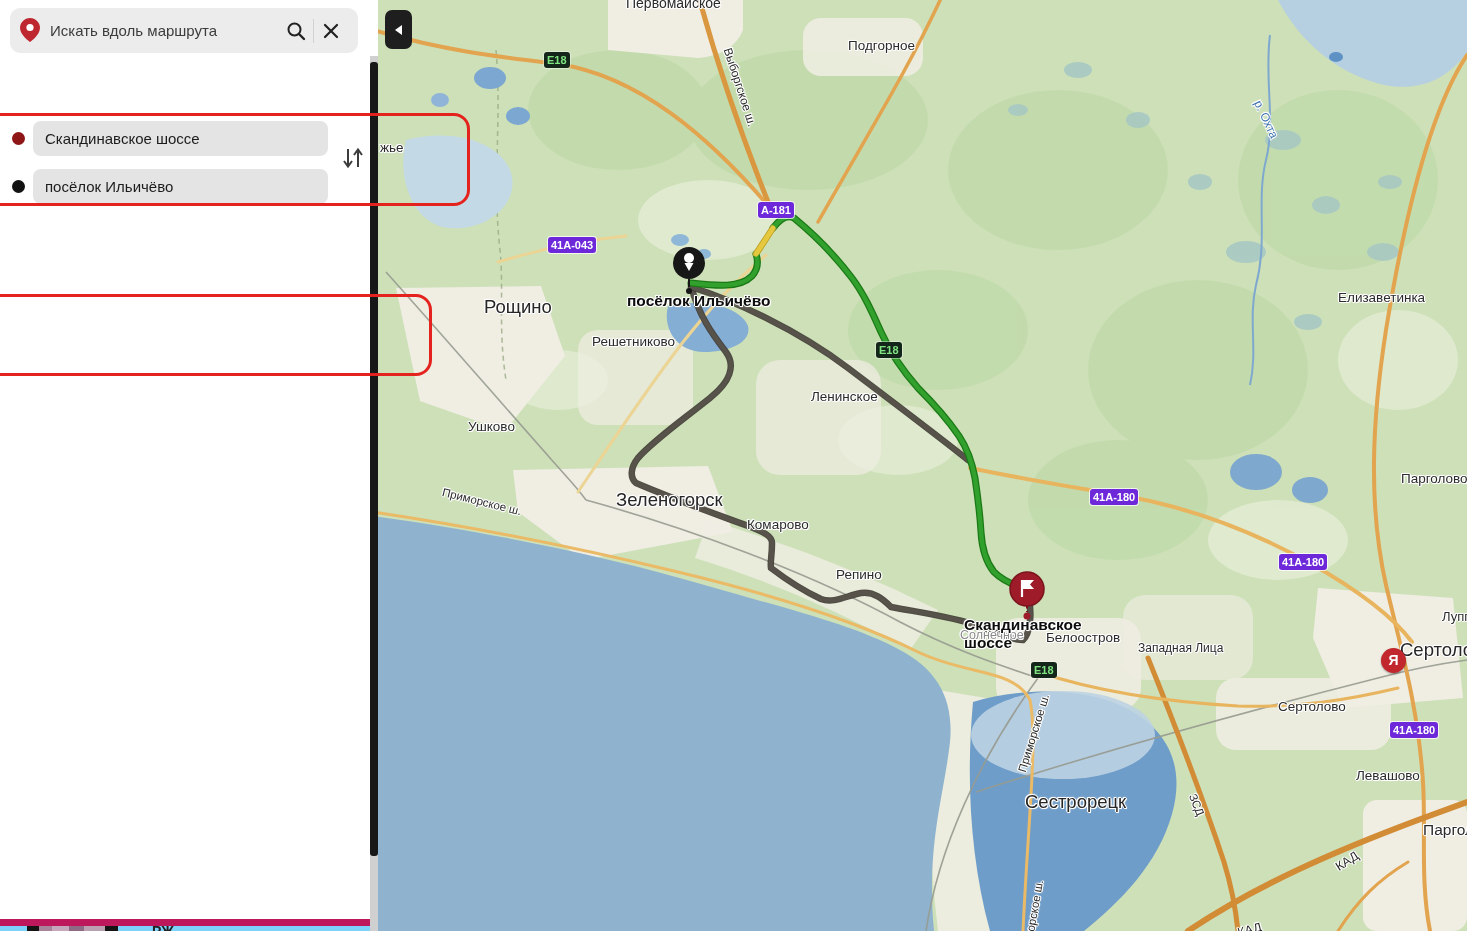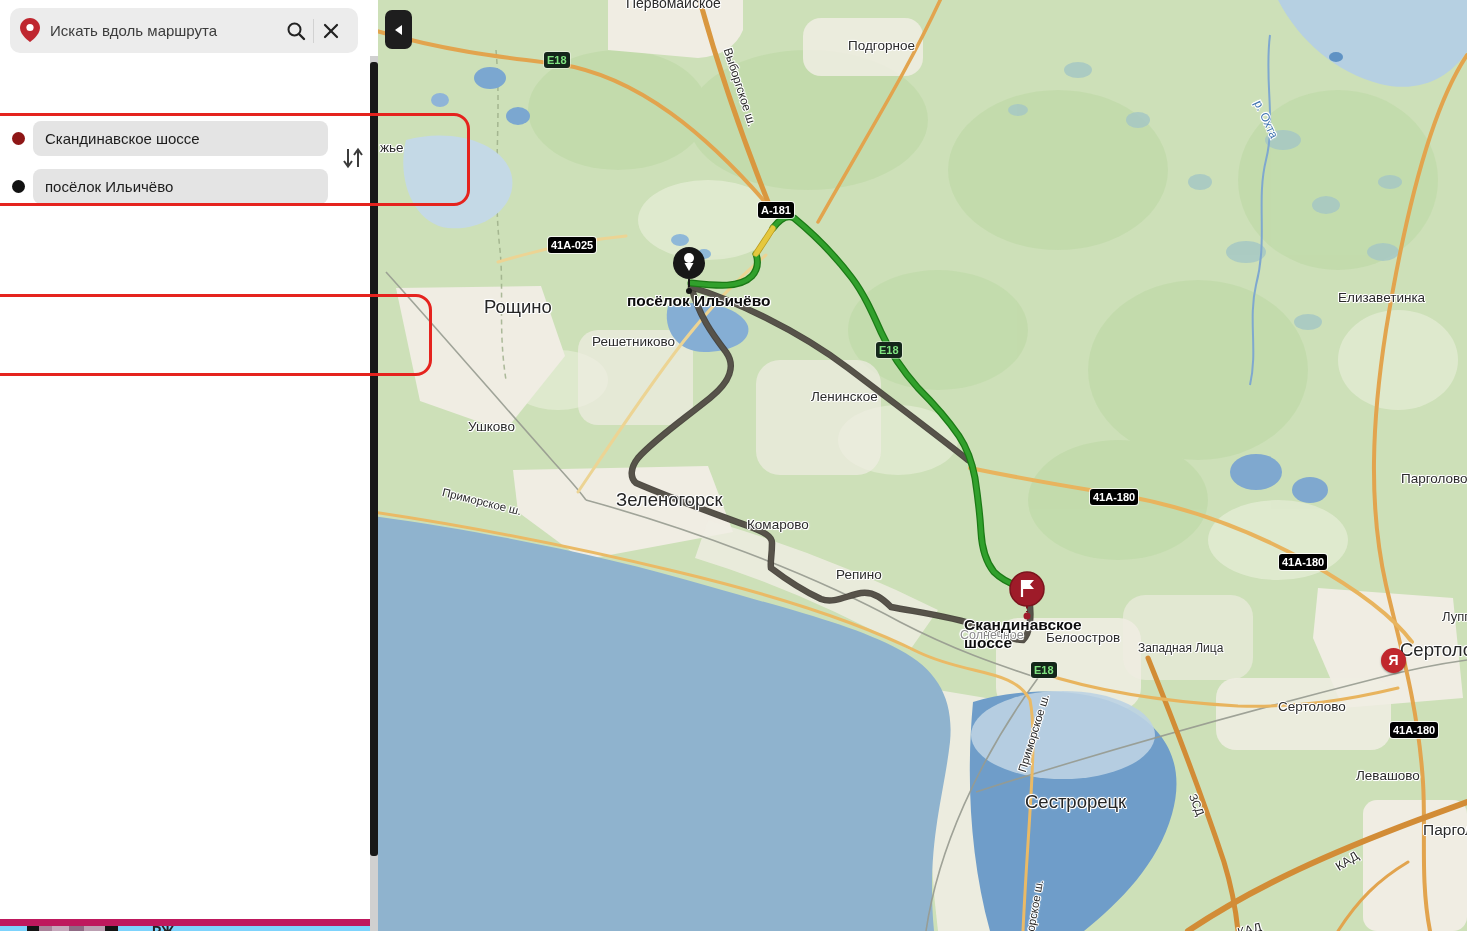--- a/index.html
+++ b/index.html
@@ -51,21 +51,21 @@
   #map svg { position:absolute; left:0; top:0; }
   .ml { position:absolute; font-size:13.5px; color:#2b2b2b; white-space:nowrap; z-index:4;
     text-shadow:1px 0 0 #fff,-1px 0 0 #fff,0 1px 0 #fff,0 -1px 0 #fff,1px 1px 0 #fff,-1px -1px 0 #fff,0 0 3px #fff;
     transform-origin:0 0; pointer-events:none; }
   .ml-city { font-size:18.5px; color:#262626;margin-left:46px; }
   .ml-big { font-size:15.5px; font-weight:bold; color:#0d0d0d; z-index:5; }
   .ml-under { color:#8a8a8a; z-index:3; }
   .ml-river { color:#3f73b0; }
   .badge { position:absolute; z-index:5; font-size:11px; font-weight:bold; line-height:14px;
     padding:1px 3px; border-radius:3px; pointer-events:none; }
-  .badge-blue { background:#000000; color:#fff; box-shadow:0 0 0 1px rgba(255,255,255,.75); }
+  .badge-blue { background:#6d28d9; color:#fff; box-shadow:0 0 0 1px rgba(255,255,255,.75); }
   .badge-dark { background:#14261a; color:#7fe381; box-shadow:0 0 0 1px rgba(255,255,255,.4); }
   #collapse-btn { position:absolute; left:7px; top:10px; width:27px; height:39px; background:#1e1e1e;
     border:none; border-radius:7px; cursor:pointer; z-index:6; display:flex; align-items:center; justify-content:center; }
   #collapse-btn .tri { width:0; height:0; border-top:5px solid transparent; border-bottom:5px solid transparent;
     border-right:7px solid #fff; }
   #ya-marker { position:absolute; left:1003px; top:648px; width:25px; height:25px; border-radius:50%;
     background:#c1272d; color:#fff; font-weight:bold; font-size:14px; text-align:center; line-height:25px;
     z-index:6; cursor:pointer; box-shadow:0 1px 2px rgba(0,0,0,.35); }
 
   
@@ -193,21 +193,21 @@
     </svg>
 
     <button id="collapse-btn">
         <span class="tri"></span>
       </button>
 
     <span class="badge badge-dark" style="left:166px;top:52px">Е18</span>
     <span class="badge badge-dark" style="left:498px;top:342px">Е18</span>
     <span class="badge badge-dark" style="left:653px;top:662px">Е18</span>
     <span class="badge badge-blue" style="left:380px;top:202px">А-181</span>
-    <span class="badge badge-blue" style="left:170px;top:237px">41А-025</span>
+    <span class="badge badge-blue" style="left:170px;top:237px">41А-043</span>
     <span class="badge badge-blue" style="left:712px;top:489px">41А-180</span>
     <span class="badge badge-blue" style="left:901px;top:554px">41А-180</span>
     <span class="badge badge-blue" style="left:1012px;top:722px">41А-180</span>
 
     <div id="ya-marker">Я</div>
 
     <span class="ml" style="left:248px;top:-5px;font-size:14px">Первомайское</span>
     <span class="ml" style="left:470px;top:38px">Подгорное</span>
     <span class="ml" style="left:960px;top:290px">Елизаветинка</span>
     <span class="ml ml-river" style="left:886px;top:98px;font-size:12px;transform:rotate(65deg)">р. Охта</span>

